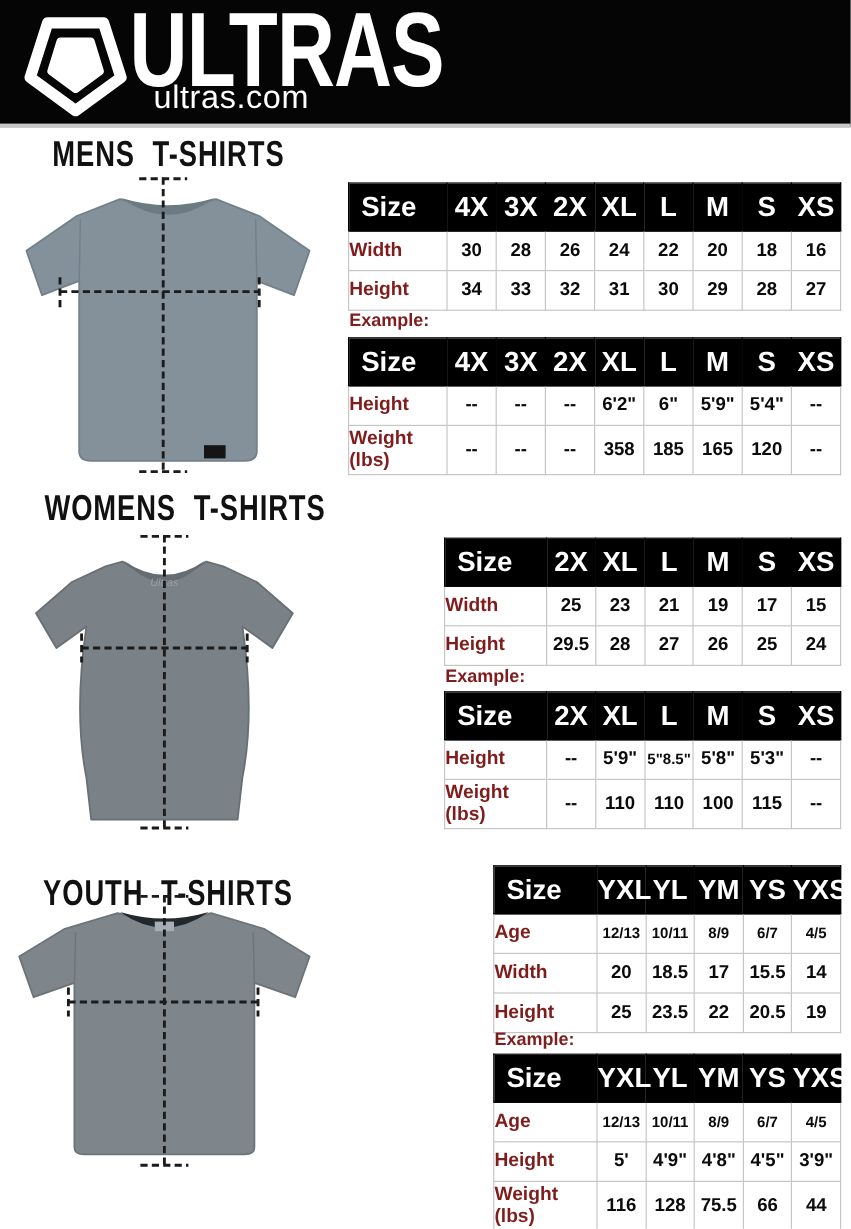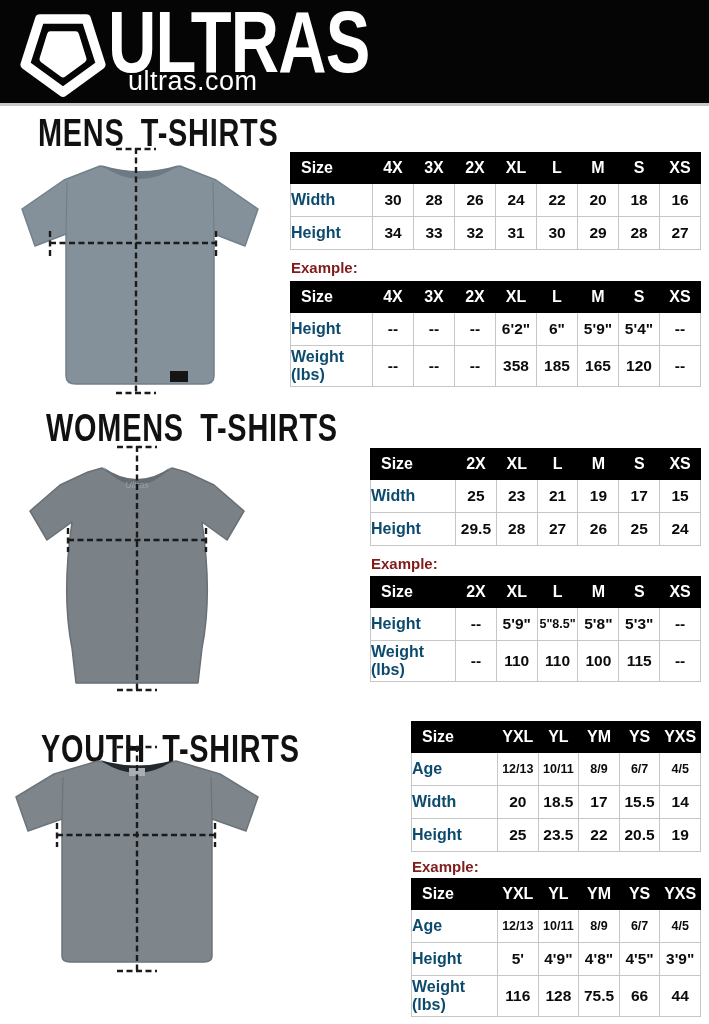--- a/index.html
+++ b/index.html
@@ -18,36 +18,36 @@
     font-size:88px;line-height:104px;letter-spacing:-1px;
     transform:scaleX(.76);transform-origin:left center;white-space:nowrap;
   }
   .website{
     position:absolute;left:128px;top:66px;color:#ffffff;font-size:27px;
     font-weight:normal;letter-spacing:0.5px;
   }
   
   .title{
     position:absolute;left:0;width:280px;margin:0;text-align:center;
-    font-size:38px;font-weight:bold;color:#111;white-space:nowrap;
+    font-size:30px;font-weight:bold;color:#111;white-space:nowrap;
   }
   .cond{display:inline-block;transform:scaleX(.76);transform-origin:center;
     letter-spacing:1px;word-spacing:10px;}
   
   .tbl{position:absolute;}
   .tbl table{border-collapse:collapse;width:100%;table-layout:fixed;
     font-family:"Liberation Sans",sans-serif;}
   .tbl thead th{
-    background:#000;color:#fff;font-size:16px;font-weight:bold;
+    background:#000;color:#fff;font-size:23px;font-weight:bold;
     padding:6px 0;border:1px solid #000;text-align:center;
   }
   .tbl thead th:first-child{text-align:left;padding-left:10px;}
   .tbl tbody th{
     text-align:left;padding-left:10px;font-size:16px;font-weight:bold;
-    color:#0c4a6e;line-height:1.12;
+    color:#7f1d1d;line-height:1.12;
   }
   .tbl tbody th,.tbl td{border:1px solid #c6c6c6;padding:2px 0;}
   .tbl td{
     text-align:center;font-size:15.5px;font-weight:bold;color:#0b0b0b;
     height:28px;vertical-align:middle;
   }
   .tbl td.sm{font-size:12.5px;}
   .example{
     position:absolute;font-size:15px;font-weight:bold;color:#7f1d1d;
   }

